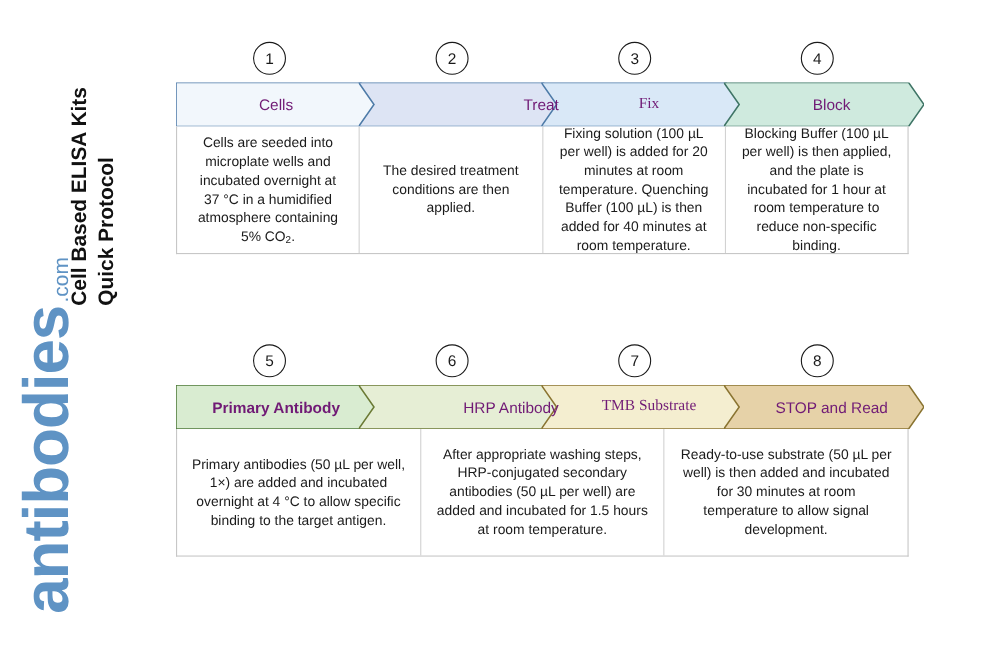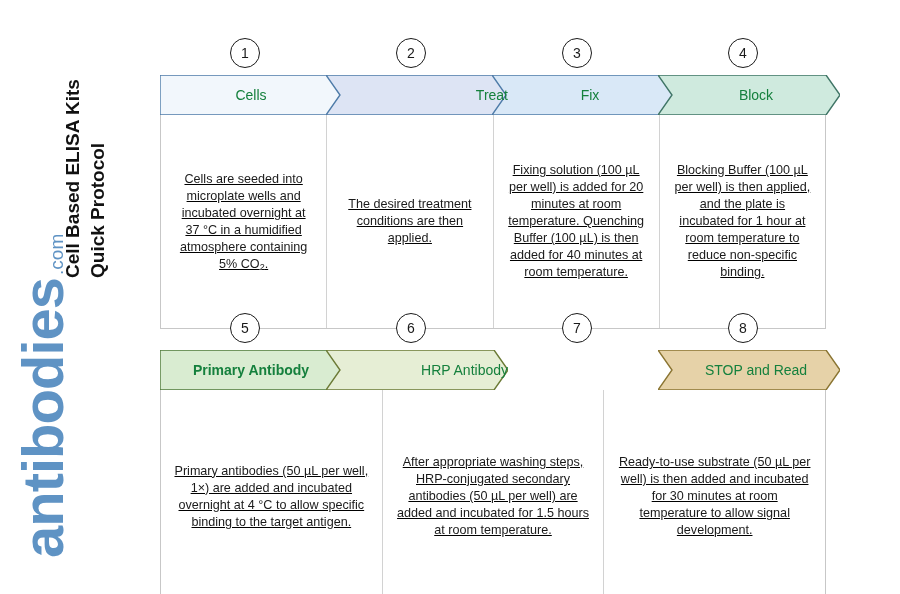--- a/index.html
+++ b/index.html
@@ -73,39 +73,38 @@
 
   
   .chev-band{position:relative;height:40px;width:678px;}
   .chev{
     position:absolute;top:0;height:40px;
     box-sizing:border-box;
     display:flex;align-items:center;justify-content:center;
   }
   .chev .lbl{
     position:relative;z-index:3;
-    font-size:14px;color:#15803d;
+    font-size:14px;color:#701a75;
     text-align:center;line-height:16px;
     padding-left:14px;
   }
   .chev svg{position:absolute;left:0;top:0;width:100%;height:100%;display:block;}
 
   .chev.c0{left:0px;   width:182px;}
   .chev.c1{left:166px; width:182px;justify-content:flex-end;}
-  .chev.c2{left:332px; width:182px;}
+  .chev.c2{left:332px; width:182px;font-family:Liberation Serif, serif;}
   .chev.c3{left:498px; width:182px;}
 
   
   .boxes{
-    position:relative;width:666px;height:214px;
+    position:relative;width:666px;height:116px;
     border:1px solid #c7c7c7;border-top:none;
     box-sizing:border-box;
     background:#ffffff;
     display:flex;
-    text-decoration:underline;
   }
   .box{
     flex:1 1 0;
     border-right:1px solid #d2d2d2;
     box-sizing:border-box;
     display:flex;align-items:center;justify-content:center;
     padding:8px 13px;
   }
   .box:last-child{border-right:none;}
   .box p{
@@ -197,20 +196,26 @@
         <path class="shape" d="M0,0 L168,0 L182,20 L168,40 L0,40 Z" fill="#d9ecd1" stroke="#4f7a3a" stroke-width="1.4"></path>
       </svg>
       <span class="lbl" style="padding-left: 0px; font-weight: bold;">Primary Antibody</span>
     </div>
     <div class="chev c1">
       <svg viewBox="0 0 182 40" preserveAspectRatio="none">
         <path class="shape" d="M0,0 L168,0 L182,20 L168,40 L0,40 L14,20 Z" fill="#e6eed5" stroke="#6b7a35" stroke-width="1.4"></path>
       </svg>
       <span class="lbl">HRP Antibody</span>
     </div>
+    <div class="chev c2">
+      <svg viewBox="0 0 182 40" preserveAspectRatio="none">
+        <path class="shape" d="M0,0 L168,0 L182,20 L168,40 L0,40 L14,20 Z" fill="#f4eed0" stroke="#8a7431" stroke-width="1.4"></path>
+      </svg>
+      <span class="lbl">TMB Substrate</span>
+    </div>
     <div class="chev c3">
       <svg viewBox="0 0 182 40" preserveAspectRatio="none">
         <path class="shape" d="M0,0 L168,0 L182,20 L168,40 L0,40 L14,20 Z" fill="#e6d2a8" stroke="#8a7431" stroke-width="1.4"></path>
       </svg>
       <span class="lbl">STOP and Read</span>
     </div>
   </div>
 
   <div class="boxes">
     <div class="box">

